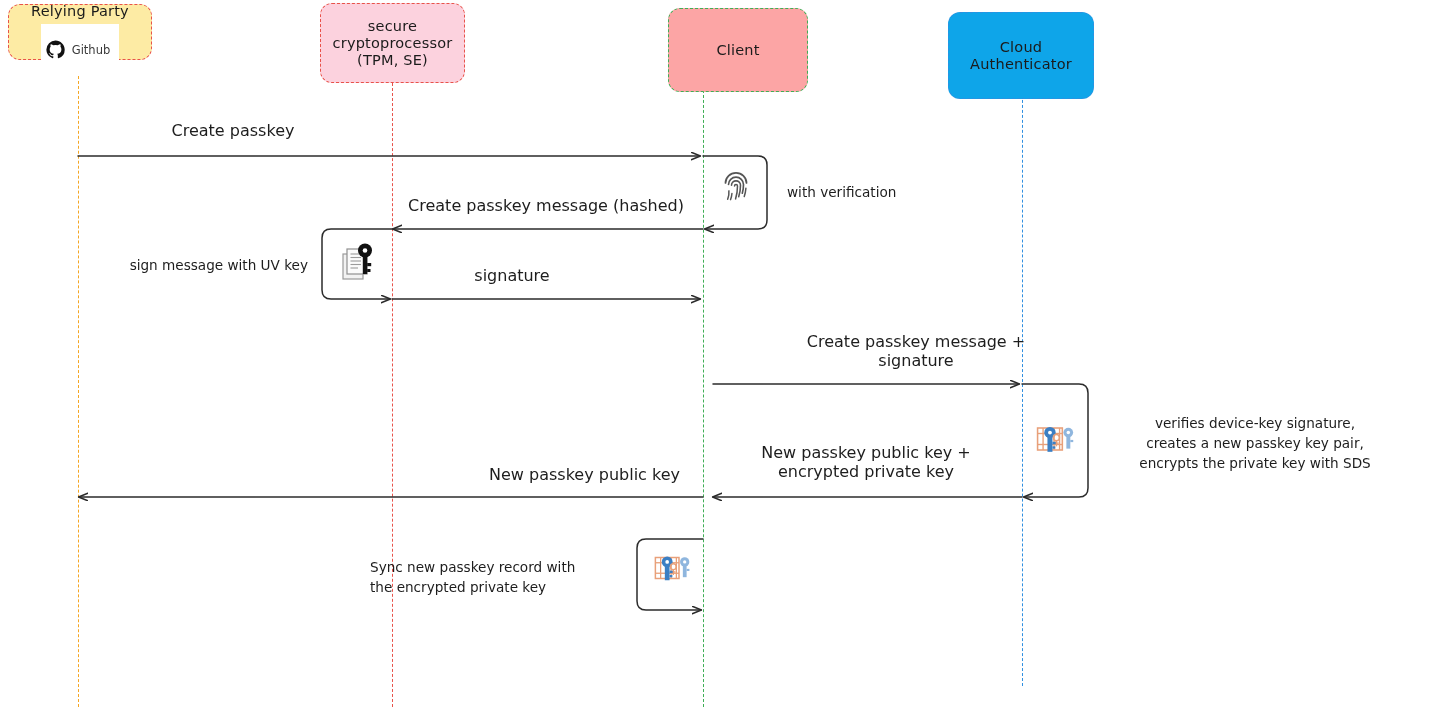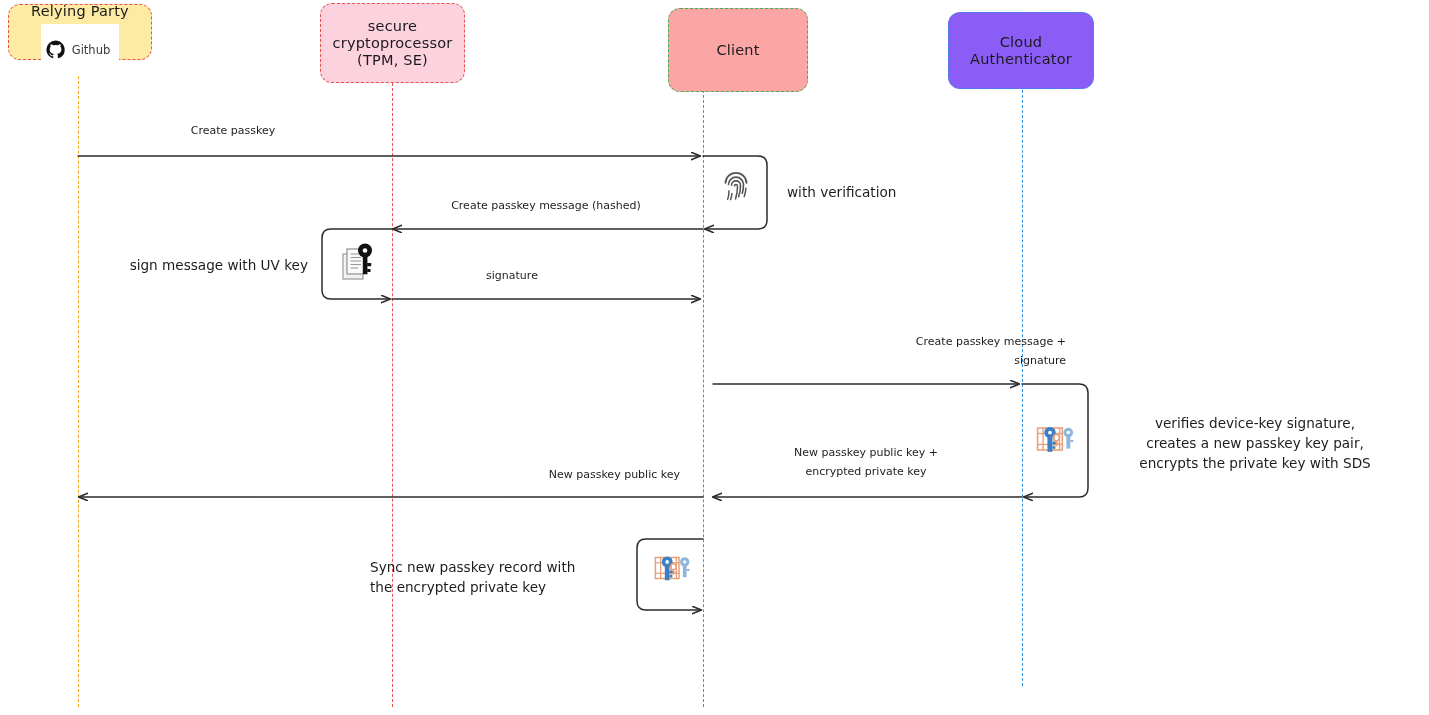--- a/index.html
+++ b/index.html
@@ -41,28 +41,28 @@
     padding:16px 9px 2px 5px;
   }
   .badge-label{font-size:11.5px;color:#3a3a3a;font-family:"DejaVu Sans","Liberation Sans",sans-serif;}
 
   
   .lifeline{position:absolute;width:0;border-left-width:1.6px;border-left-style:dashed;}
 
   
   .msg-label{
     position:absolute;
-    font-size:11px;
+    font-size:16px;
     line-height:19px;
     color:#1d1d1d;
     white-space:pre-line;
     font-family:"DejaVu Sans","Liberation Sans",sans-serif;
   }
   .msg-label.center{text-align:center;}
-  .msg-label.left{text-align:right;}
+  .msg-label.left{text-align:center;}
   .note-label{
     position:absolute;
     font-size:13.6px;
     line-height:20px;
     color:#1d1d1d;
     white-space:pre-line;
     text-align:left;
     font-family:"DejaVu Sans","Liberation Sans",sans-serif;
   }
   .note-label.right-align{text-align:right;}
@@ -114,21 +114,21 @@
         </div>
       </div>
       <div class="participant" style="left: 320px; top: 3px; width: 145px; height: 80px; background: rgb(252, 210, 222); border: 1.9px dashed rgb(232, 82, 74);">
         <div class="p-title">secure
 cryptoprocessor
 (TPM, SE)</div>
       </div>
       <div class="participant" style="left: 633px; top: 8px; width: 140px; height: 84px; background: #fca5a5; border: 1.9px dashed rgb(63, 174, 85); margin-left: 35px;">
         <div class="p-title">Client</div>
       </div>
-      <div class="participant" style="left: 948px; top: 12px; width: 146px; height: 77px; background: #8b5cf6; border: 1.9px dashed rgb(47, 143, 224);">
+      <div class="participant" style="left: 948px; top: 12px; width: 146px; height: 87px; background: #0ea5e9; border: 1.9px dashed rgb(47, 143, 224);">
         <div class="p-title">Cloud
 Authenticator</div>
       </div>
     </div>
 
   <div id="labels">
       <div class="msg-label center" style="left: 78px; top: 121px; width: 310px;">Create passkey</div>
       <div class="msg-label center" style="left: 390px; top: 196px; width: 312px;">Create passkey message (hashed)</div>
       <div class="msg-label center" style="left: 392px; top: 266px; width: 240px;">signature</div>
       <div class="msg-label left" style="left: 766px; top: 332px; width: 300px;">Create passkey message +

